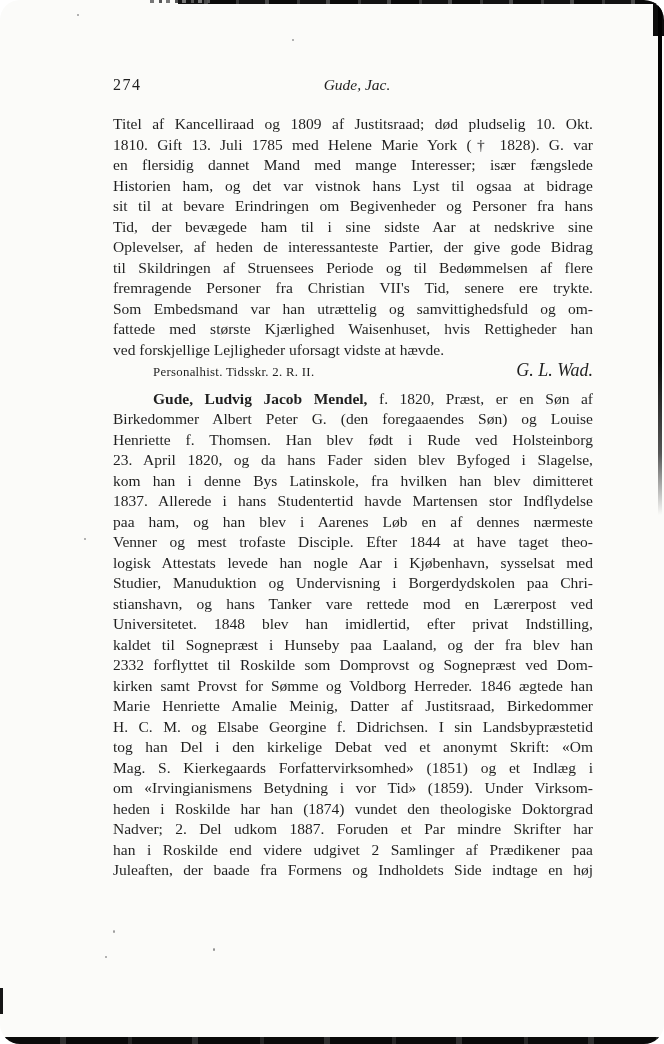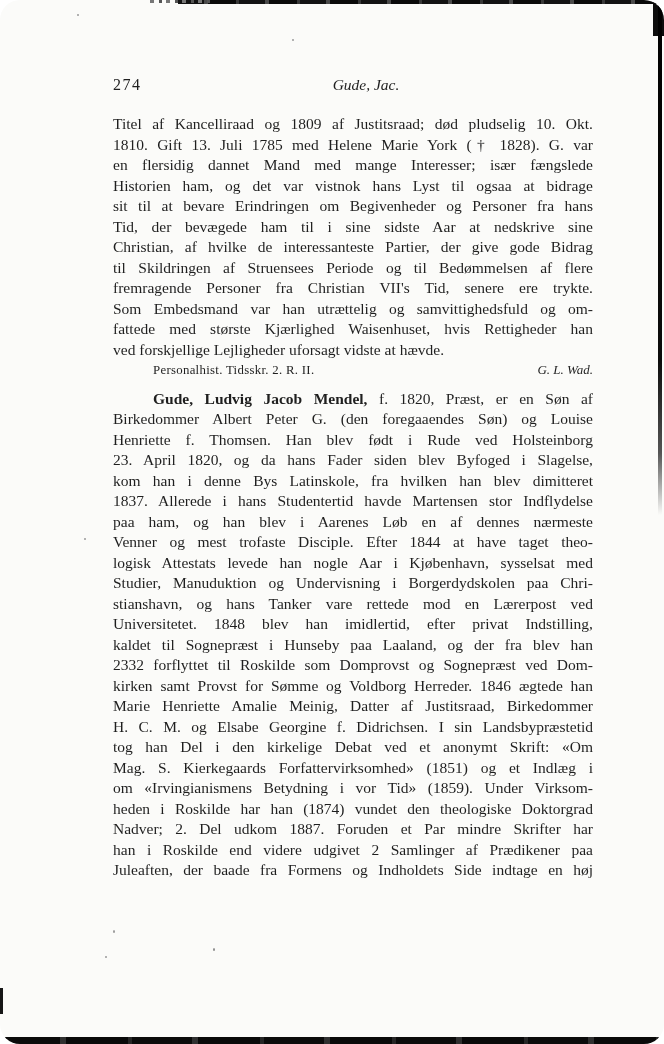--- a/index.html
+++ b/index.html
@@ -12,41 +12,41 @@
     font-family: "Liberation Serif", "DejaVu Serif", serif;
     color: #1f1f1f;
     border-radius: 20px;
   }
   
   .pagenum {
     position: absolute; left: 113px; top: 76px;
     font-size: 16px; letter-spacing: 1.5px;
   }
   .running {
-    position: absolute; left: 126px; top: 76px; width: 480px;
+    position: absolute; left: 117px; top: 76px; width: 480px;
     text-align: center; font-style: italic; font-size: 15.5px;
   }
   
   .text-col { position: absolute; left: 113px; top: 114px; width: 480px; }
   .line {
     font-size: 15.5px;
     line-height: 20.5px;
     text-align: justify;
     text-align-last: justify;
     white-space: normal;
   }
   .line.no-just { text-align-last: auto; }
   .lead { text-indent: 40px; }
   .bold { font-weight: bold; }
   .cite-row {
     display: flex; justify-content: space-between; align-items: baseline;
     line-height: 20.5px; height: 20.5px; text-align: right;
   }
   .cite { font-size: 12.8px; padding-left: 40px; letter-spacing: 0.3px; }
-  .sig { font-style: italic; font-size: 13px; }
+  .sig { font-style: italic; font-size: 18px; }
   .para2 { margin-top: 8px; }
   
   .top-bar {
     position: absolute; top: 0; left: 178px; right: 0; height: 4px;
     background: repeating-linear-gradient(90deg,
       #131313 0 26px, #4a4a4a 26px 30px, #0a0a0a 30px 58px, #383838 58px 61px);
   }
   .top-bar-fade {
     position: absolute; top: 0; left: 150px; width: 60px; height: 3px;
     background: repeating-linear-gradient(90deg,
@@ -105,21 +105,21 @@
   <div class="text-col">
 
     <div class="para">
       <div>
           <div class="line">Titel af Kancelliraad og 1809 af Justitsraad; død pludselig 10. Okt.</div>
           <div class="line">1810.  Gift 13. Juli 1785 med Helene Marie York († 1828).  G. var</div>
           <div class="line">en flersidig dannet Mand med mange Interesser; især fængslede</div>
           <div class="line">Historien ham, og det var vistnok hans Lyst til ogsaa at bidrage</div>
           <div class="line">sit til at bevare Erindringen om Begivenheder og Personer fra hans</div>
           <div class="line">Tid, der bevægede ham til i sine sidste Aar at nedskrive sine</div>
-          <div class="line">Christian, af hvilke de interessanteste Partier, der give gode Bidrag</div>
+          <div class="line">Oplevelser, af heden de interessanteste Partier, der give gode Bidrag</div>
           <div class="line">til Skildringen af Struensees Periode og til Bedømmelsen af flere</div>
           <div class="line">fremragende Personer fra Christian VII's Tid, senere ere trykte.</div>
           <div class="line">Som Embedsmand var han utrættelig og samvittighedsfuld og om-</div>
           <div class="line">fattede med største Kjærlighed Waisenhuset, hvis Rettigheder han</div>
           <div class="line no-just">ved forskjellige Lejligheder uforsagt vidste at hævde.</div>
         </div>
       <div class="cite-row">
         <span class="cite">Personalhist. Tidsskr. 2. R. II.</span>
         <span class="sig">G. L. Wad.</span>
       </div>

